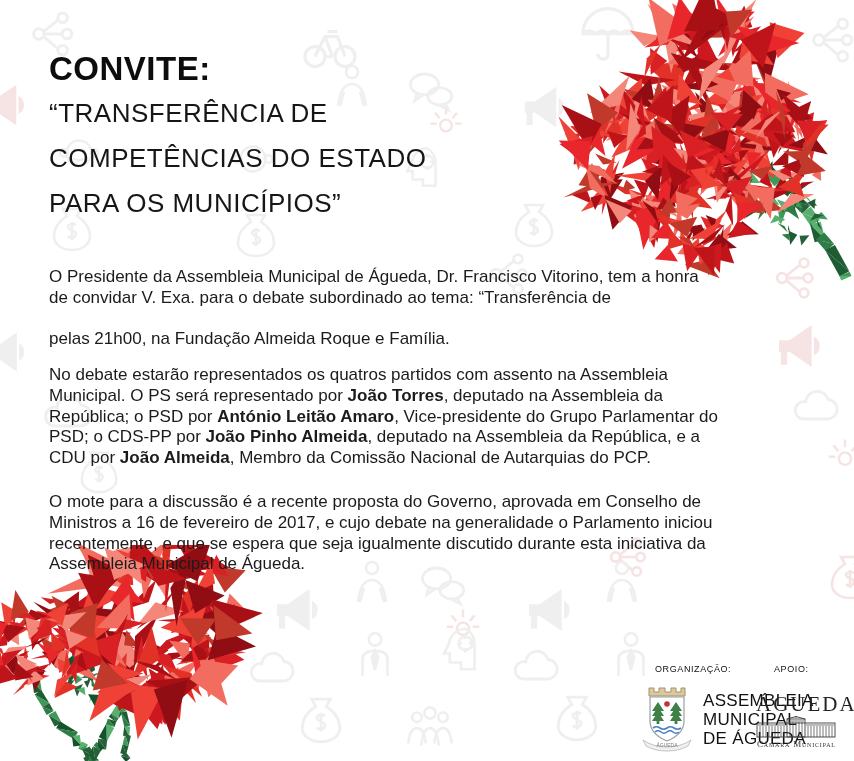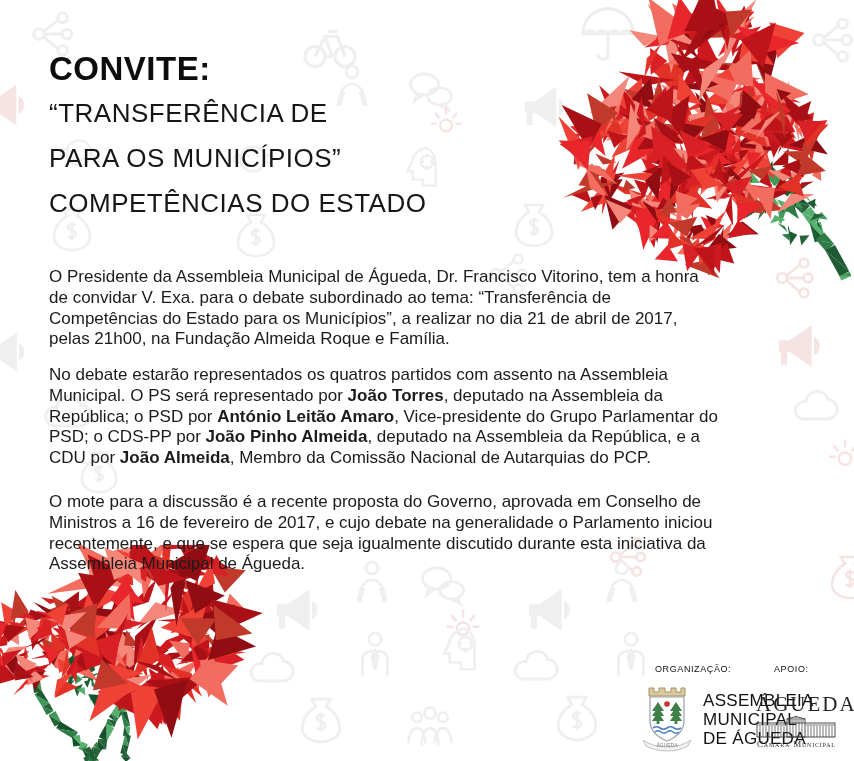--- a/index.html
+++ b/index.html
@@ -933,25 +933,25 @@
       <polygon points="52.6,71.8 66.0,86.7 86.5,66.9" fill="#f4877a"></polygon>
       <polygon points="46.3,68.7 62.3,80.7 68.2,57.8" fill="#ef4136"></polygon>
       <polygon points="10.7,75.3 28.9,66.9 15.3,44.9" fill="#c0392b"></polygon>
       <polygon points="64.8,84.5 69.4,104.0 87.3,92.2" fill="#f4877a"></polygon>
       <polygon points="3.9,120.7 -1.4,101.4 -19.0,116.6" fill="#e8262b"></polygon>
     </svg>
 
   <div class="abs title-block">
     <div class="title-main">CONVITE:</div>
     <div class="title-quote">“TRANSFERÊNCIA DE</div>
+    <div class="title-quote">COMPETÊNCIAS DO ESTADO</div>
     <div class="title-quote">PARA OS MUNICÍPIOS”</div>
-    <div class="title-quote">COMPETÊNCIAS DO ESTADO</div>
   </div>
 
-  <div class="abs para" style="top:267px"><span>O Presidente da Assembleia Municipal de Águeda, Dr. Francisco Vitorino, tem a honra</span><br><span>de convidar V. Exa. para o debate subordinado ao tema: “Transferência de</span><br><span>Competências do Estado para os Municípios”, a realizar no dia 21 de abril de 2017,</span><br><span>pelas 21h00, na Fundação Almeida Roque e Família.</span></div>
+  <div class="abs para" style="top:267px"><span>O Presidente da Assembleia Municipal de Águeda, Dr. Francisco Vitorino, tem a honra</span><br><span>de convidar V. Exa. para o debate subordinado ao tema: “Transferência de</span><br><br><span>pelas 21h00, na Fundação Almeida Roque e Família.</span></div>
   <div class="abs para" style="top:365px"><span>No debate estarão representados os quatros partidos com assento na Assembleia</span><br><span>Municipal. O PS será representado por </span><b>João Torres</b><span>, deputado na Assembleia da</span><br><span>República; o PSD por </span><b>António Leitão Amaro</b><span>, Vice-presidente do Grupo Parlamentar do</span><br><span>PSD; o CDS-PP por </span><b>João Pinho Almeida</b><span>, deputado na Assembleia da República, e a</span><br><span>CDU por </span><b>João Almeida</b><span>, Membro da Comissão Nacional de Autarquias do PCP.</span></div>
   <div class="abs para" style="top:492px"><span>O mote para a discussão é a recente proposta do Governo, aprovada em Conselho de</span><br><span>Ministros a 16 de fevereiro de 2017, e cujo debate na generalidade o Parlamento iniciou</span><br><span>recentemente, e que se espera que seja igualmente discutido durante esta iniciativa da</span><br><span>Assembleia Municipal de Águeda.</span></div>
 
   <div class="abs org-label" style="left:655px;top:664px;">ORGANIZAÇÃO:</div>
 
   <svg class="abs" style="left:639px;top:682px;" width="56" height="70" viewBox="0 0 56 70" xmlns="http://www.w3.org/2000/svg">
     <path d="M10 14v-8h5v4h5v-4h6v4h6v-4h5v4h5v-4h4v8z" fill="#d9c9a0" stroke="#a89260" stroke-width="1"></path>
     <path d="M11 15h34v24q0 13-17 20Q11 52 11 39z" fill="#ffffff" stroke="#9aa0a8" stroke-width="1.2"></path>
     <circle cx="28" cy="22" r="2.8" fill="#c63232"></circle>
     <g fill="#3e8048">

